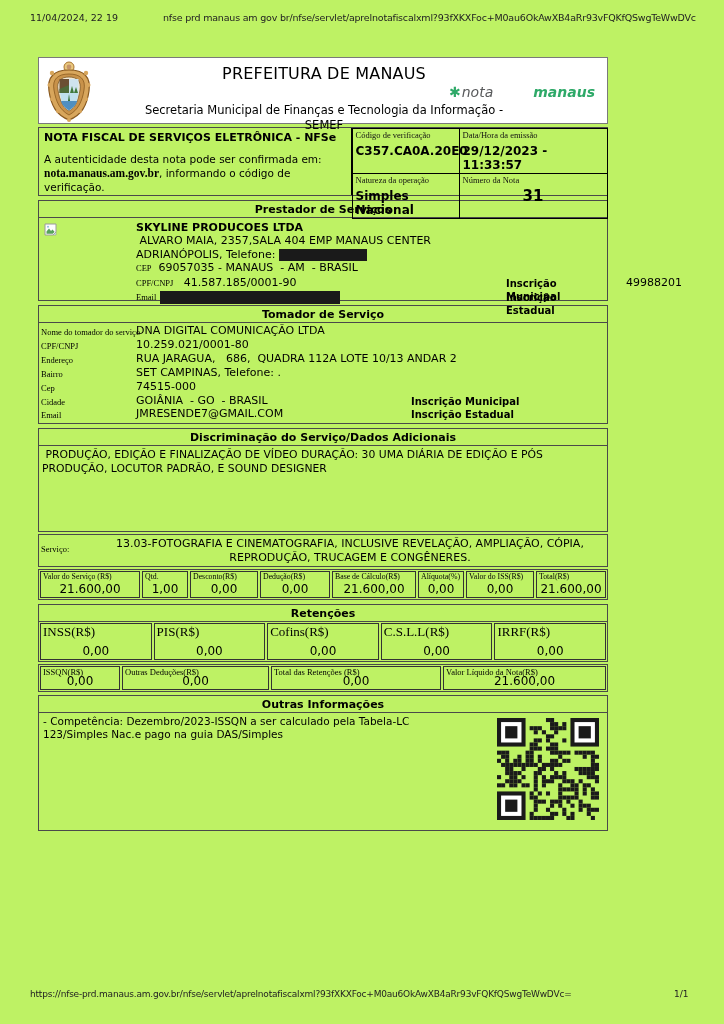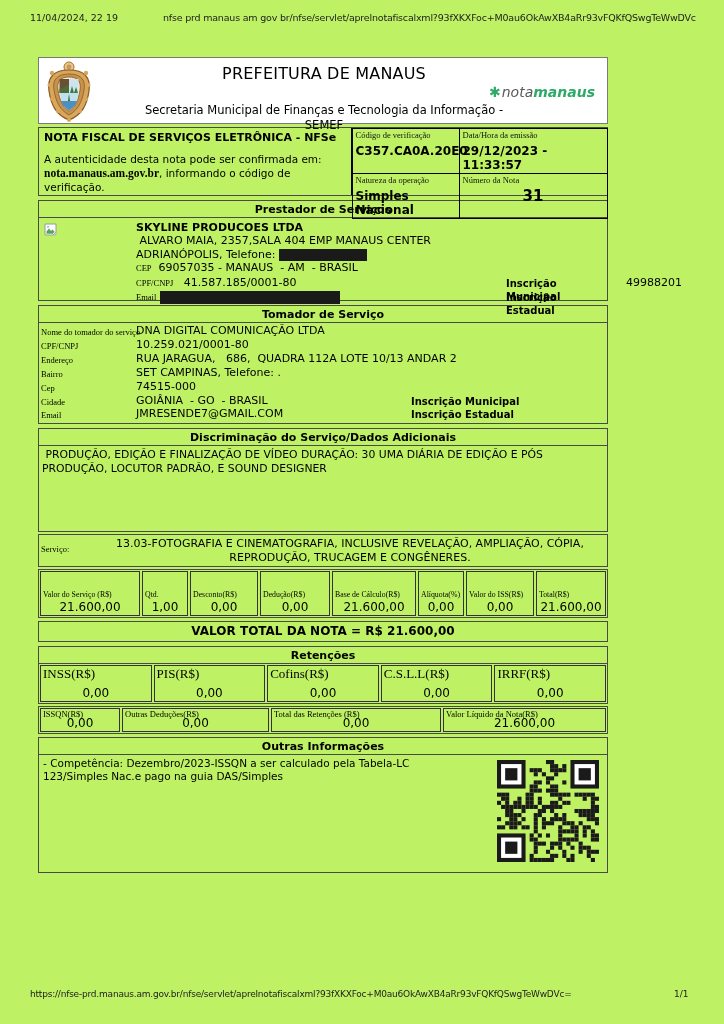--- a/index.html
+++ b/index.html
@@ -21,21 +21,21 @@
 
   
   .header-box { height:67px; position:relative; }
   .coat { position:absolute; left:5px; top:3px; }
   .title-block { position:absolute; left:90px; top:6px; width:390px; text-align:center; }
   .title-block .t1 { font-size:16px; letter-spacing:0.2px; }
   .title-block .t2 { font-size:11.5px; line-height:1.3; margin-top:20px; }
   .brand { position:absolute; right:12px; top:26px; font-size:14px; font-style:italic; white-space:nowrap; }
   .brand .star { font-style:normal; font-weight:bold; margin-right:1px; }
   .brand .nota { font-weight:500; }
-  .brand .manaus { font-weight:bold; }
+  .brand .manaus { font-weight:bold;padding-left:40px; }
 
   
   .nfse-box { margin-top:3px; height:69px; display:flex; }
   .nfse-left { width:312px; padding:3px 5px; }
   .nfse-left .nt { font-size:11px; font-weight:bold; }
   .nfse-left .auth { font-size:10.5px; margin-top:9px; line-height:1.27; }
   .nfse-left .auth b { font-family:"Liberation Serif",serif; font-size:11.5px; }
   .nfse-right { flex:1; display:grid; grid-template-columns:107px 1fr; grid-template-rows:1fr 1fr; border-left:1px solid #000; }
   .vcell { border:1px solid #000; margin:-0.5px; padding:1px 3px; position:relative; }
   .vcell .lbl { font-family:Liberation Serif, serif; font-size:8.5px; color:#111; }
@@ -65,21 +65,21 @@
 
   
   .disc { margin-top:4px; }
   .disc-body { height:85px; padding:2px 3px; font-size:10.8px; line-height:1.25; white-space:pre-wrap; }
   .svc-row { margin-top:2px; border:1px solid #4a4a4a; min-height:27px; position:relative; display:flex; align-items:center; }
   .svc-row .slbl { position:absolute; left:2px; top:9px; font-family:"Liberation Serif",serif; font-size:8.5px; }
   .svc-row .stxt { flex:1; text-align:center; font-size:11px; line-height:1.2; padding:2px 8px 2px 62px; }
 
   
   .vals { margin-top:2px; border:1px solid #4a4a4a; display:flex; gap:0; }
-  .vcol { border:1px solid #333; margin:1px; padding:18px 2px 1px 2px; }
+  .vcol { border:1px solid #333; margin:1px; padding:0 2px 1px 2px; }
   .vcol .lbl { font-family:"Liberation Serif",serif; font-size:7.8px; white-space:nowrap; overflow:hidden; }
   .vcol .num { font-size:12px; text-align:center; padding:1px 0 0 0; }
   .w0{width:100px}.w1{width:46px}.w2{width:68px}.w3{width:70px}.w4{width:84px}.w5{width:46px}.w6{width:68px}.w7{flex:1}
 
   
   .total-row { margin-top:3px; border:1px solid #4a4a4a; text-align:center; font-size:12px; font-weight:bold; padding:2px 0 3px 0; }
 
   
   .ret { margin-top:4px; }
   .ret-cells { display:flex; }
@@ -174,21 +174,21 @@
           <path d="M1 1 H12 V9 L9 12 H1 Z" fill="#fdfdfd" stroke="#9a9a9a" stroke-width="1"></path>
           <path d="M2.5 8.5 L5 5.5 L7 8 L8.5 6.5 L10.5 8.8 L10.5 9 L8.8 10.8 L2.5 10.8 Z" fill="#57a35a"></path>
           <path d="M9 12 L12 9 L12 12 Z" fill="#cfe6f5" stroke="#9a9a9a" stroke-width="0.6"></path>
           <circle cx="4" cy="3.8" r="1" fill="#8fbede"></circle>
         </svg>
         <div class="pline" style="font-weight:bold">SKYLINE PRODUCOES LTDA</div>
         <div class="pline"> ALVARO MAIA, 2357,SALA 404 EMP MANAUS CENTER</div>
         <div class="pline"><span>ADRIANÓPOLIS, Telefone: </span><span class="redact" style="width:88px;height:12px;"></span></div>
         <div class="pline"><span class="slbl">CEP</span><span>  69057035 - MANAUS  - AM  - BRASIL</span></div>
         <div class="prow">
-          <span class="pline"><span class="slbl">CPF/CNPJ</span><span>   41.587.185/0001-80</span></span>
+          <span class="pline"><span class="slbl">CPF/CNPJ</span><span>   41.587.185/0001-90</span></span>
           <span class="rlbl">Inscrição Municipal</span>
           <span class="rval">49988201</span>
         </div>
         <div class="prow">
           <span class="pline"><span class="slbl">Email</span> <span class="redact" style="width:180px;height:13px;"></span></span>
           <span class="rlbl">Inscrição Estadual</span>
         </div>
       </div>
     </div>
 
@@ -242,21 +242,20 @@
       <div class="vcol w6">
           <div class="lbl">Valor do ISS(R$)</div>
           <div class="num">0,00</div>
         </div>
       <div class="vcol w7">
           <div class="lbl">Total(R$)</div>
           <div class="num">21.600,00</div>
         </div>
     </div>
 
-    <div class="total-row">VALOR TOTAL DA NOTA = R$ 21.600,00</div>
 
     <div class="sec ret">
       <div class="sec-head">Retenções</div>
       <div class="ret-cells">
         <div class="rcell" style="flex:1">
             <div class="lbl">INSS(R$)</div>
             <div class="num">0,00</div>
           </div>
         <div class="rcell" style="flex:1">
             <div class="lbl">PIS(R$)</div>

